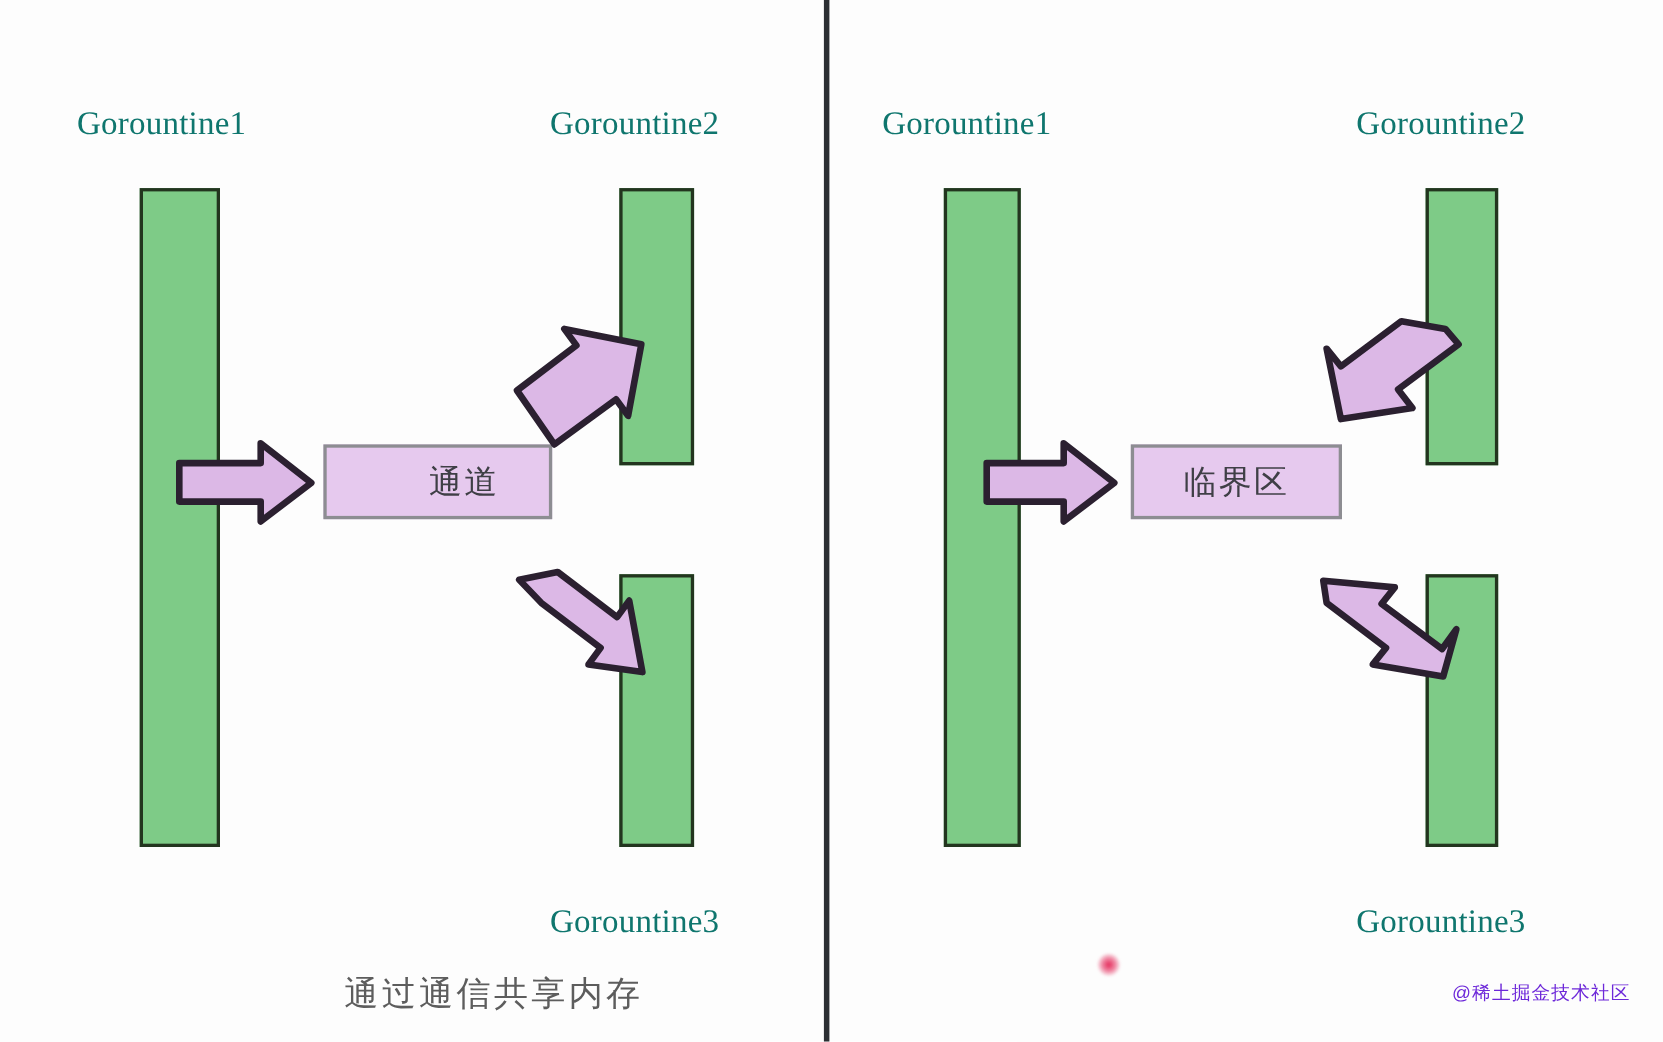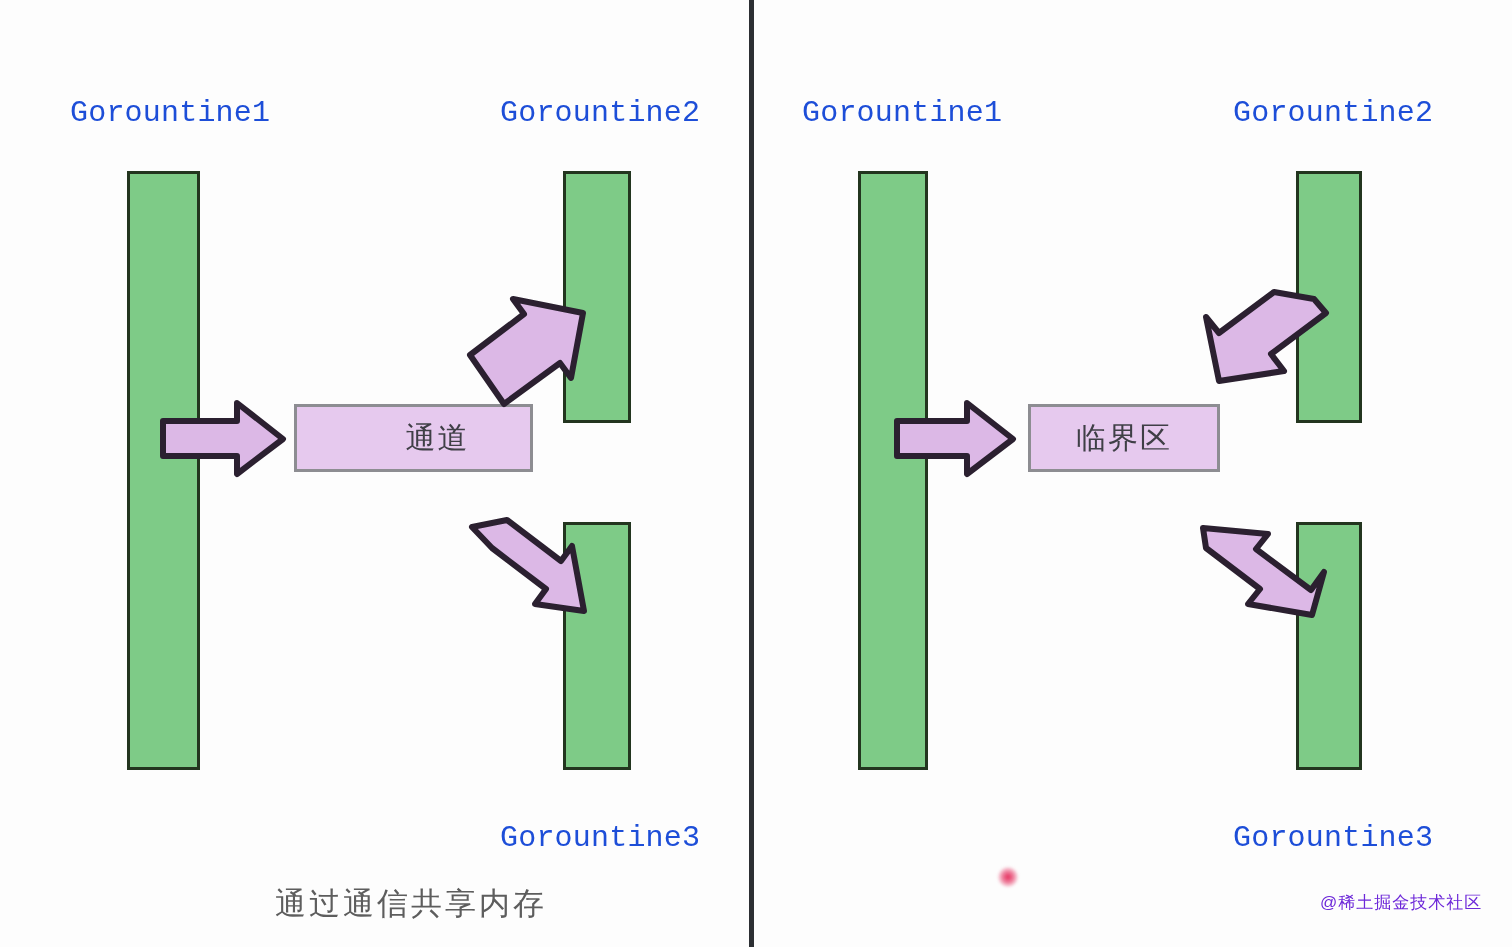--- a/index.html
+++ b/index.html
@@ -41,24 +41,24 @@
   .bar {
     position: absolute;
     background: #7ecb87;
     border: 3px solid #23351f;
     box-sizing: border-box;
   }
 
   .glabel {
     position: absolute;
     font-size: 30px;
-    color: #1d4ed8;
+    color: #0f766e;
     letter-spacing: 0.2px;
     white-space: nowrap;
-    font-family: Liberation Mono, monospace;
+    font-family: Liberation Serif, serif;
   }
 
   .mbox {
     position: absolute;
     background: #e6c9ee;
     border: 3px solid #8d8d92;
     box-sizing: border-box;
     display: flex;
     align-items: center;
     justify-content: center;
@@ -66,20 +66,21 @@
     color: #3f3f46;
     letter-spacing: 2px;
   }
 
   .caption {
     position: absolute;
     font-size: 31px;
     color: #5d5d5d;
     letter-spacing: 3px;
     white-space: nowrap;
+    margin-left: 38px;
   }
 
   .watermark {
     position: absolute;
     font-size: 17px;
     color: #6d28d9;
     letter-spacing: 1px;
     white-space: nowrap;
   }
 
@@ -120,21 +121,21 @@
     <div class="glabel" style="left:500px; top:96px;">Gorountine2</div>
 
     <div class="glabel" style="left:500px; top:821px;">Gorountine3</div>
 
     <div class="bar" style="left:127px; top:171px; width:73px; height:599px;"></div>
 
     <div class="bar" style="left:563px; top:171px; width:68px; height:252px;"></div>
 
     <div class="bar" style="left:563px; top:522px; width:68px; height:248px;"></div>
 
-    <div class="mbox" style="left:294px; top:404px; width:239px; height:68px;padding-left:48px;">通道</div>
+    <div class="mbox" style="left:294px; top:404px; width:208px; height:68px;padding-left:48px;">通道</div>
 
     <div class="caption" style="left:275px; top:883px;">通过通信共享内存</div>
   </div>
 
   <div class="divider"></div>
 
   <div class="panel" id="panel-right">
 
     <div class="glabel" style="left:46px; top:96px;">Gorountine1</div>
 

